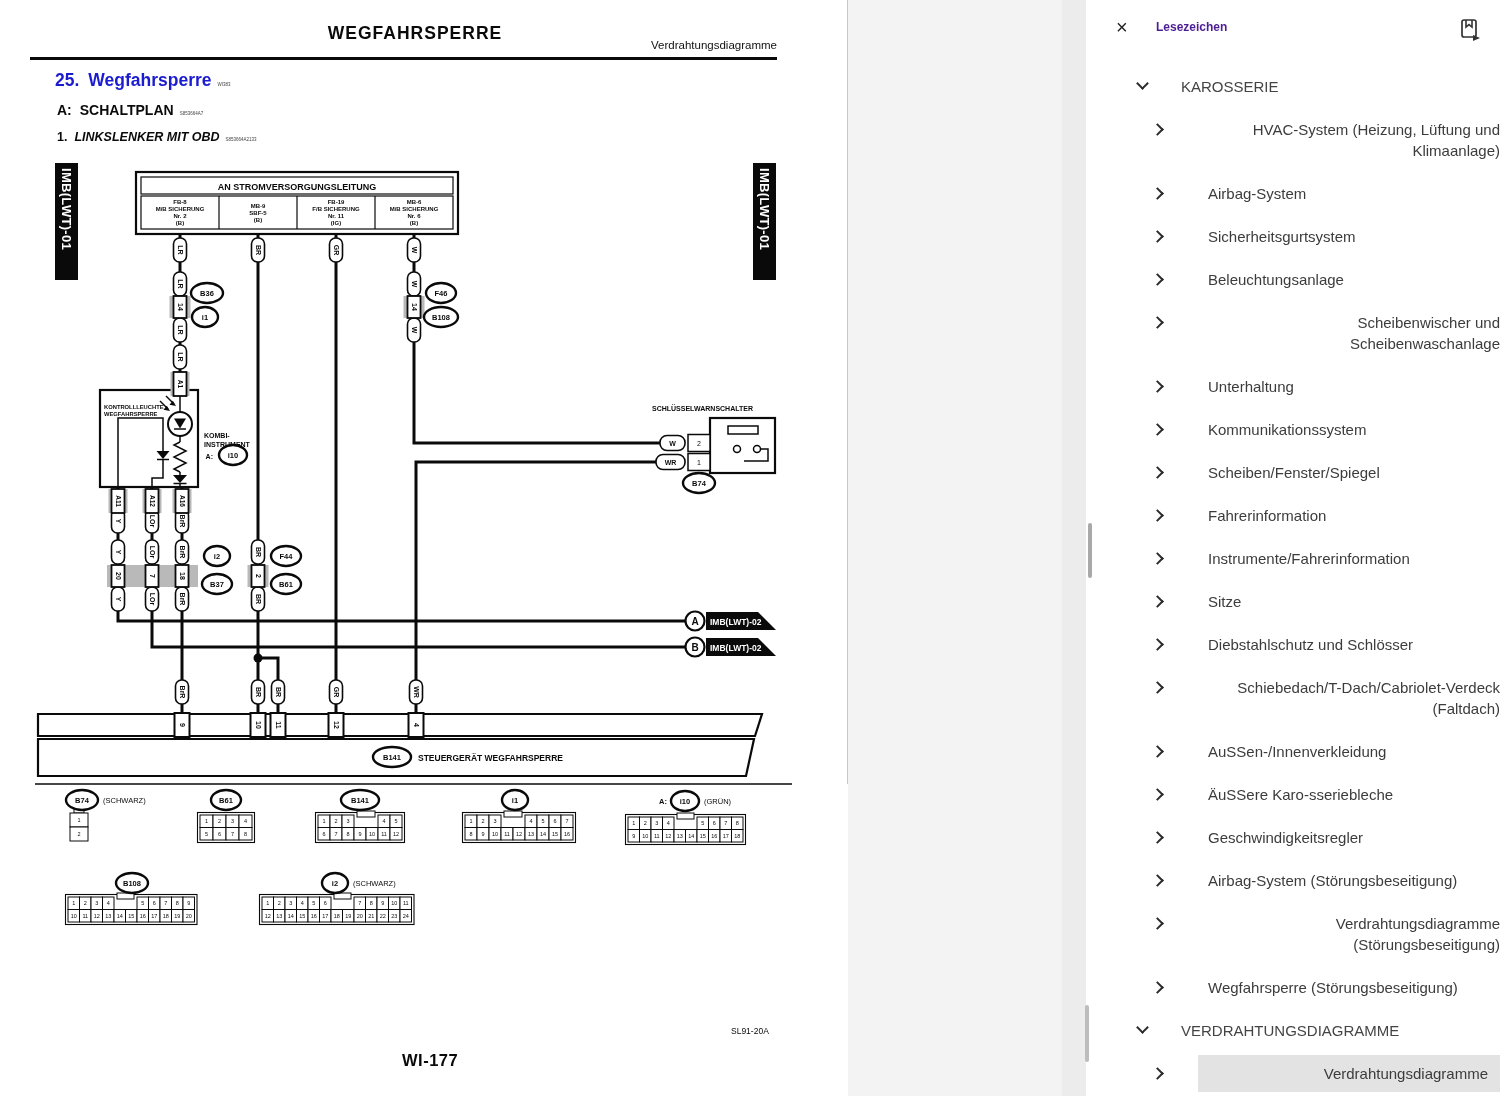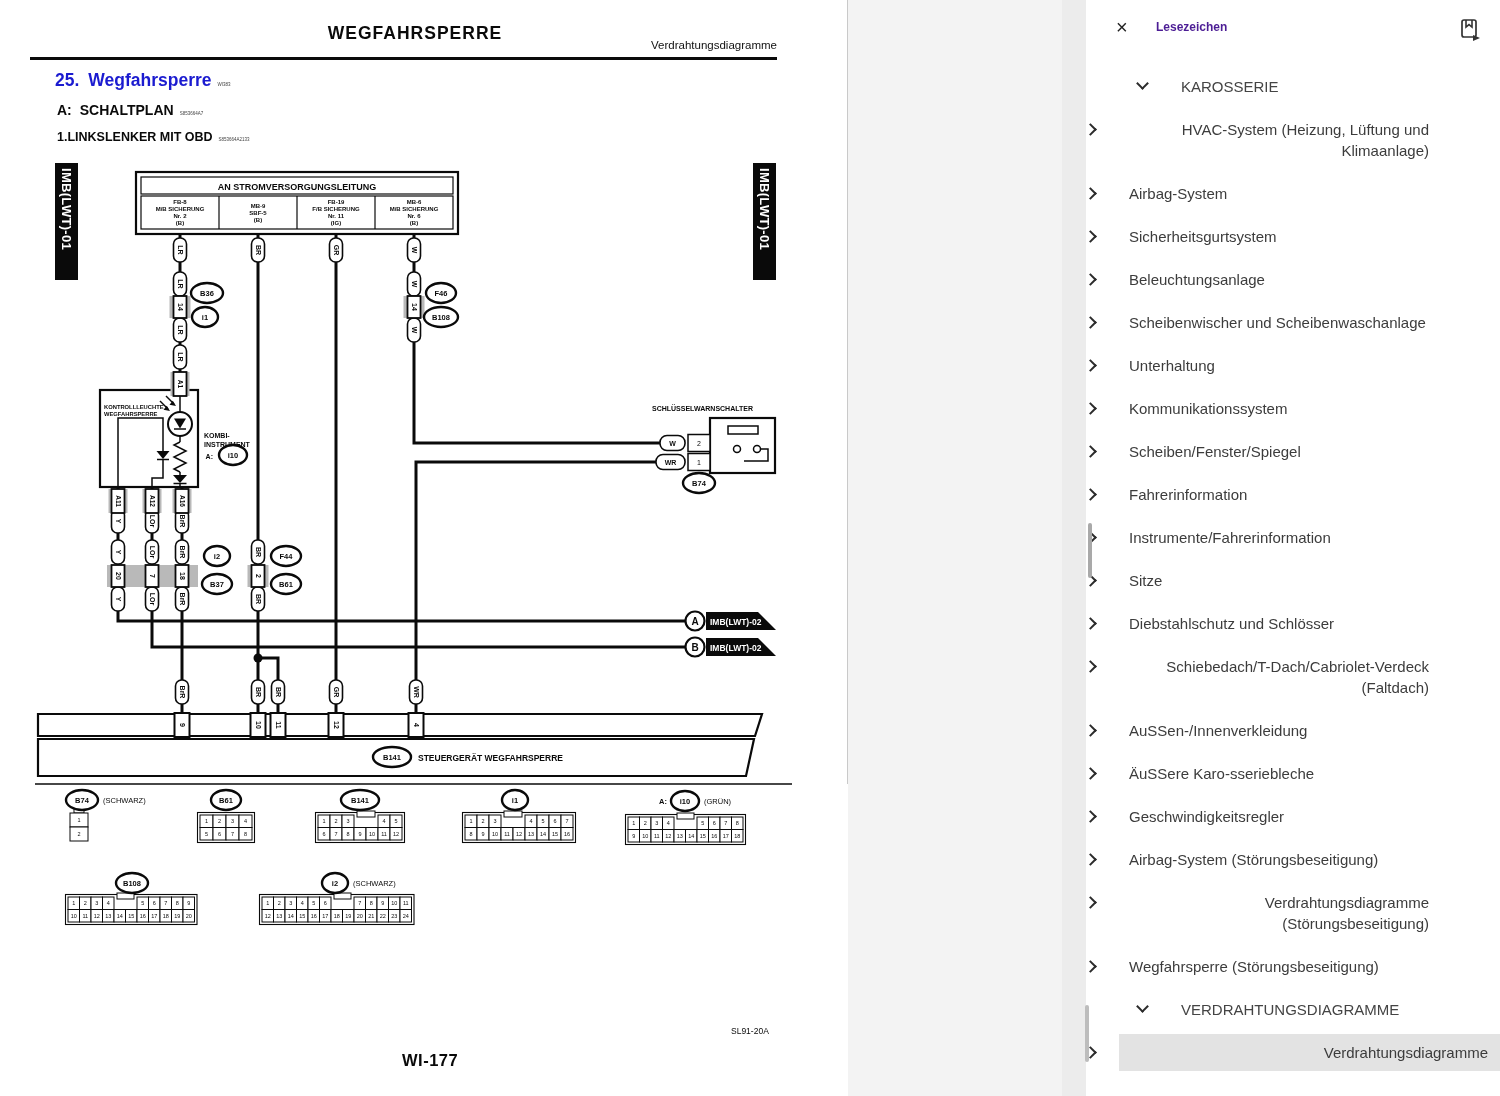--- a/index.html
+++ b/index.html
@@ -7,21 +7,21 @@
   
   .pdf-page{position:absolute;left:0;top:0;width:847px;height:784px;background:#fff;border-right:1px solid #c9c9c9;}
   .hdr-title{position:absolute;top:23px;left:0;width:830px;text-align:center;font-size:17.5px;font-weight:bold;letter-spacing:1px;color:#0a0a0a;}
   .hdr-right{position:absolute;top:39px;left:0;width:777px;text-align:right;font-size:11.5px;color:#111;}
   .hdr-rule{position:absolute;left:30px;top:57px;width:747px;height:3px;background:#0a0a0a;}
   .h25{position:absolute;left:55px;top:70px;font-size:17.5px;font-weight:bold;color:#1b1bd0;}
   .h25 .sp{margin-left:9px;}
   .hA{position:absolute;left:57px;top:102px;font-size:14px;font-weight:bold;color:#0a0a0a;}
   .hA .sp{margin-left:8px;}
   .h1{position:absolute;left:57px;top:130px;font-size:12.5px;font-weight:bold;color:#0a0a0a;}
-  .h1 .sp{}
+  .h1 .sp{margin-left:7px;font-style:italic;}
   .code{font-size:4.5px;color:#444;font-weight:normal;margin-left:6px;}
   .pageno{position:absolute;left:378px;top:1051px;font-size:16.5px;font-weight:bold;letter-spacing:.5px;color:#0a0a0a;margin-left:24px;}
   svg.diagram{position:absolute;left:0;top:0;}
   svg text{font-family:"Liberation Sans",sans-serif;fill:#0a0a0a;}
   .bx1{fill:none;stroke:#0a0a0a;stroke-width:1.2;}
   .bx15{fill:#fff;stroke:#0a0a0a;stroke-width:1.5;}
   .bx2{fill:#fff;stroke:#0a0a0a;stroke-width:2.2;}
   .ln1{stroke:#0a0a0a;stroke-width:1.2;}
   .ln15{fill:none;stroke:#0a0a0a;stroke-width:1.5;}
   .wire{fill:none;stroke:#0a0a0a;stroke-width:3;}
@@ -44,21 +44,21 @@
   .gutter{position:absolute;left:848px;top:0;width:238px;height:1096px;background:#f3f3f3;}
   .gutter-track{position:absolute;left:214px;top:0;width:24px;height:1096px;background:#ececec;}
   
   .sidebar{position:absolute;left:1086px;top:0;width:414px;height:1096px;background:#fff;}
   .sb-close{position:absolute;left:30px;top:17px;font-size:20px;color:#222;cursor:pointer;line-height:1;}
   .sb-title{position:absolute;left:70px;top:20px;font-size:12px;font-weight:bold;color:#4c1d95;}
   .sb-icon{position:absolute;left:374px;top:18px;width:22px;height:24px;cursor:pointer;}
   #bm-list{position:absolute;top:76px;left:0;right:0;}
   .bm-item{display:flex;align-items:flex-start;margin-bottom:22px;font-size:15px;line-height:21px;color:#3c3c3c;cursor:pointer;text-align:right;}
   .bm-item.lvl1{padding-left:52px;color:#444;}
-  .bm-item.lvl2{}
+  .bm-item.lvl2{padding-left:67px;gap:12px;}
   .bm-label{margin-left:34px;max-width:300px;}
   .chev{flex:0 0 auto;width:7px;height:7px;border-style:solid;border-color:#2b2b2b;border-width:2.4px 2.4px 0 0;margin-top:6px;}
   .chev.right{transform:rotate(45deg);}
   .chev.down{transform:rotate(135deg);margin-top:3px;}
   .bm-item.sel .bm-label{flex:1 1 auto;max-width:none;background:#e3e3e3;padding:8px 12px 8px 10px;margin:-8px 0 -8px 24px;}
   .sb-thumb{position:absolute;width:4px;border-radius:2px;background:#a9a9a9;}
 </style>
 </head>
 <body>
 

